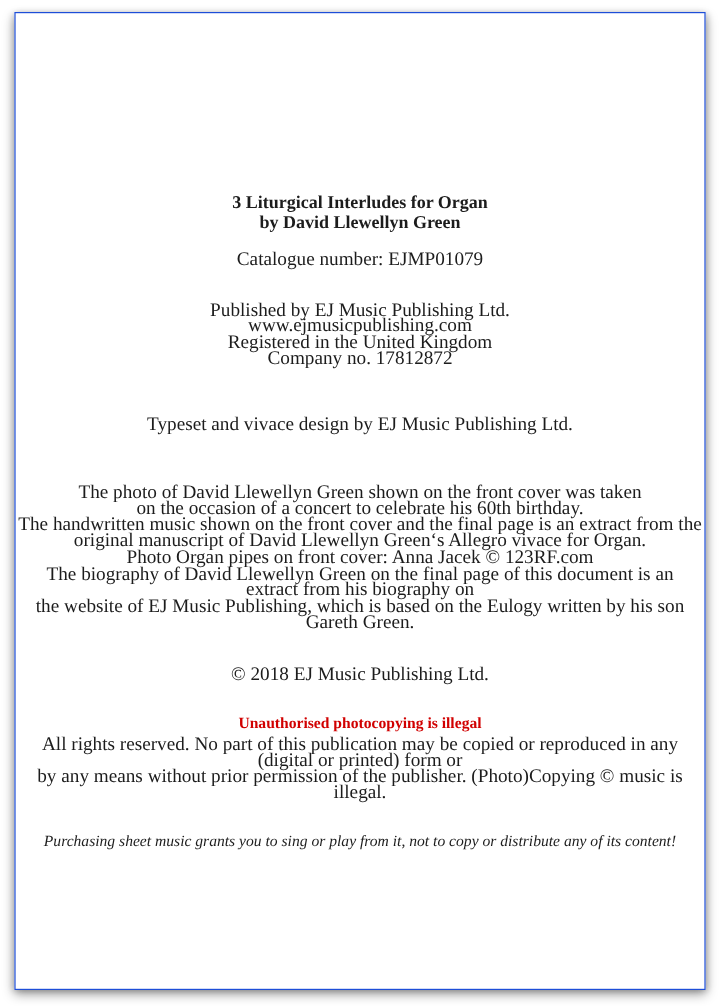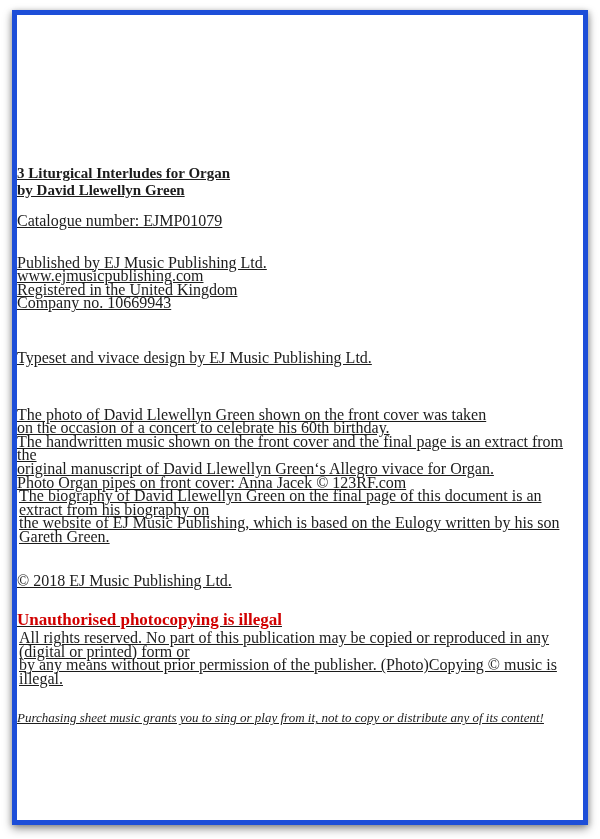--- a/index.html
+++ b/index.html
@@ -11,45 +11,44 @@
     font-family: "Liberation Serif", "DejaVu Serif", serif;
     color: #1c1c1c;
     overflow: hidden;
   }
   .page {
     box-sizing: border-box;
     width: 576px;
     height: 815px;
     margin: 10px auto 0;
     background: #ffffff;
-    border: 5px solid #1d4ed8;
+    border: 1px solid #1d4ed8;
     box-shadow: 0 4px 9px rgba(0,0,0,0.38), 2px 1px 5px rgba(0,0,0,0.14), -2px 1px 5px rgba(0,0,0,0.10);
     padding-top: 150px;
-    text-align: left;
-    text-decoration: underline;
+    text-align: center;
   }
   .title-block {
     font-weight: bold;
     font-size: 15px;
     line-height: 17px;
   }
   .body-text {
     font-size: 16px;
     line-height: 13.6px;
   }
   .catalogue   { margin-top: 15px; }
   .publisher   { margin-top: 28px; }
   .typeset     { margin-top: 41px; }
   .cover-credits { margin-top: 43px; }
   .bio         { margin-top: 0; padding: 0 2px; }
   .copyright   { margin-top: 30px; }
   .warning-heading {
     margin-top: 26px;
     font-weight: bold;
-    font-size: 17px;
+    font-size: 13px;
     line-height: 14px;
     color: var(--warning-red, #d10000);
   }
   .rights      { margin-top: 4px; padding: 0 2px; }
   .purchase {
     margin-top: 25px;
     font-style: italic;
     font-size: 13px;
     line-height: 15px;
   }
@@ -63,21 +62,21 @@
     <div>3 Liturgical Interludes for Organ</div>
     <div>by David Llewellyn Green</div>
   </div>
 
   <div class="body-text catalogue">Catalogue number: EJMP01079</div>
 
   <div class="body-text publisher">
     <div>Published by EJ Music Publishing Ltd.</div>
     <div>www.ejmusicpublishing.com</div>
     <div>Registered in the United Kingdom</div>
-    <div>Company no. 10669943</div>
+    <div>Company no. 17812872</div>
   </div>
 
   <div class="body-text typeset">Typeset and vivace design by EJ Music Publishing Ltd.</div>
 
   <div class="body-text cover-credits">
     <div>The photo of David Llewellyn Green shown on the front cover was taken</div>
     <div>on the occasion of a concert to celebrate his 60th birthday.</div>
     <div>The handwritten music shown on the front cover and the final page is an extract from the</div>
     <div>original manuscript of David Llewellyn Green‘s Allegro vivace for Organ.</div>
     <div>Photo Organ pipes on front cover: Anna Jacek © 123RF.com</div>

